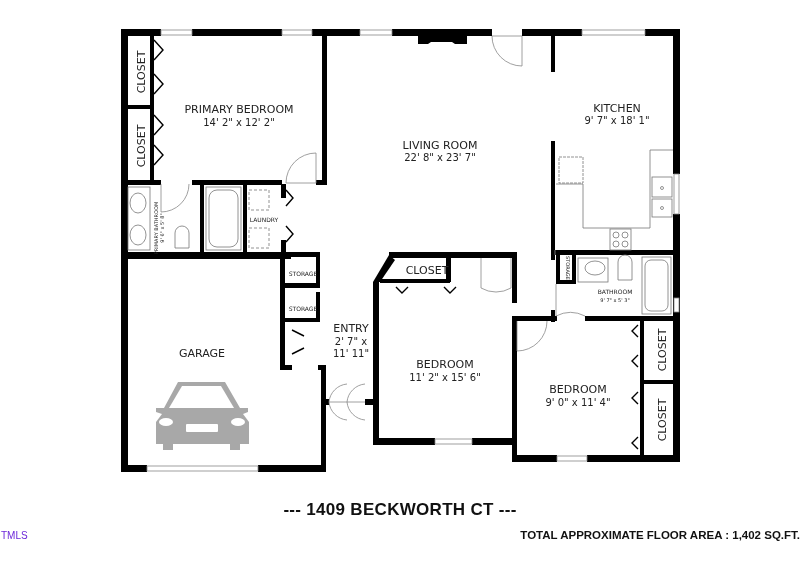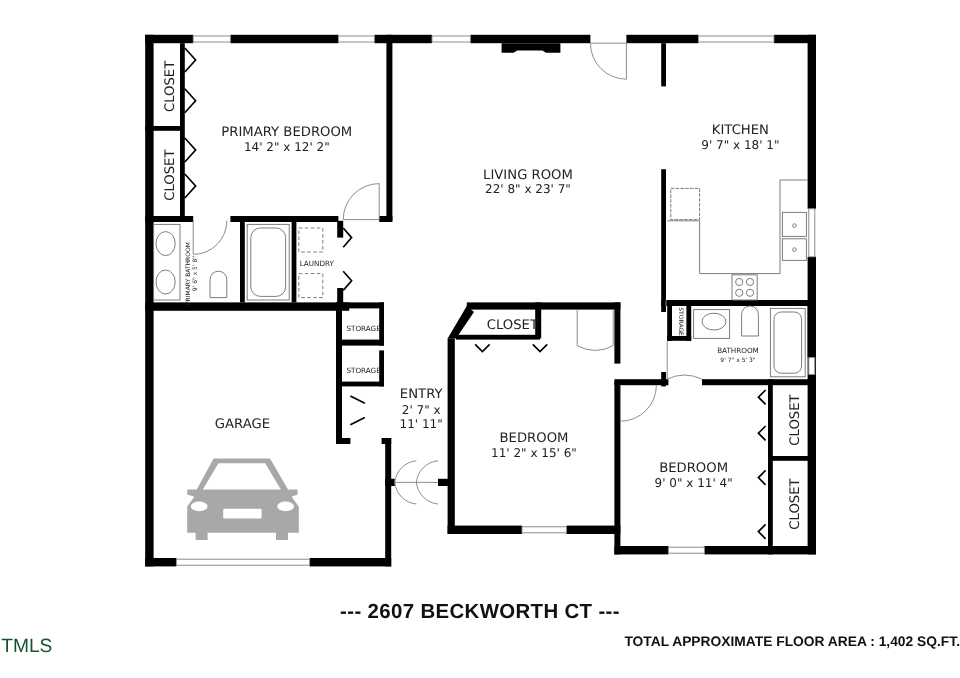--- a/index.html
+++ b/index.html
@@ -14,21 +14,21 @@
     position:absolute; left:0; width:800px; top:500px; text-align:center;
     font-family:"Liberation Sans", sans-serif; font-weight:bold; font-size:17px; color:#111;
     letter-spacing:0.3px;
   }
   .subtitle {
     position:absolute; left:0; width:800px; top:529px; text-align:right;
     font-family:"Liberation Sans", sans-serif; font-weight:bold; font-size:11.5px; color:#111;
   }
   .watermark {
     position:absolute; left:1px; top:530px; font-family:"Liberation Sans", sans-serif;
-    font-size:16px; color:#14532d; letter-spacing:0px;
+    font-size:10px; color:#6d28d9; letter-spacing:0px;
   }
 </style>
 </head>
 <body>
 
 <svg id="plan" viewBox="0 0 800 490" xmlns="http://www.w3.org/2000/svg">
 
   <g fill="#000">
 
     <rect x="121" y="29" width="40" height="7"></rect>
@@ -233,15 +233,15 @@
     <text class="lbl tiny" transform="translate(164,228) rotate(-90)"><tspan>9' 6" x 5' 8"</tspan></text>
 
     <text class="lbl small" x="264" y="222">LAUNDRY</text>
 
     <text class="lbl small" x="303" y="276">STORAGE</text>
     <text class="lbl small" x="303" y="311">STORAGE</text>
     <text class="lbl tiny" transform="translate(566,268) rotate(90)"><tspan>STORAGE</tspan></text>
   </g>
 </svg>
 
-<div class="title">--- 2607 BECKWORTH CT ---</div>
+<div class="title">--- 1409 BECKWORTH CT ---</div>
 <div class="subtitle">TOTAL APPROXIMATE FLOOR AREA : 1,402 SQ.FT.</div>
 <div class="watermark">TMLS</div>
 
 </body></html>

